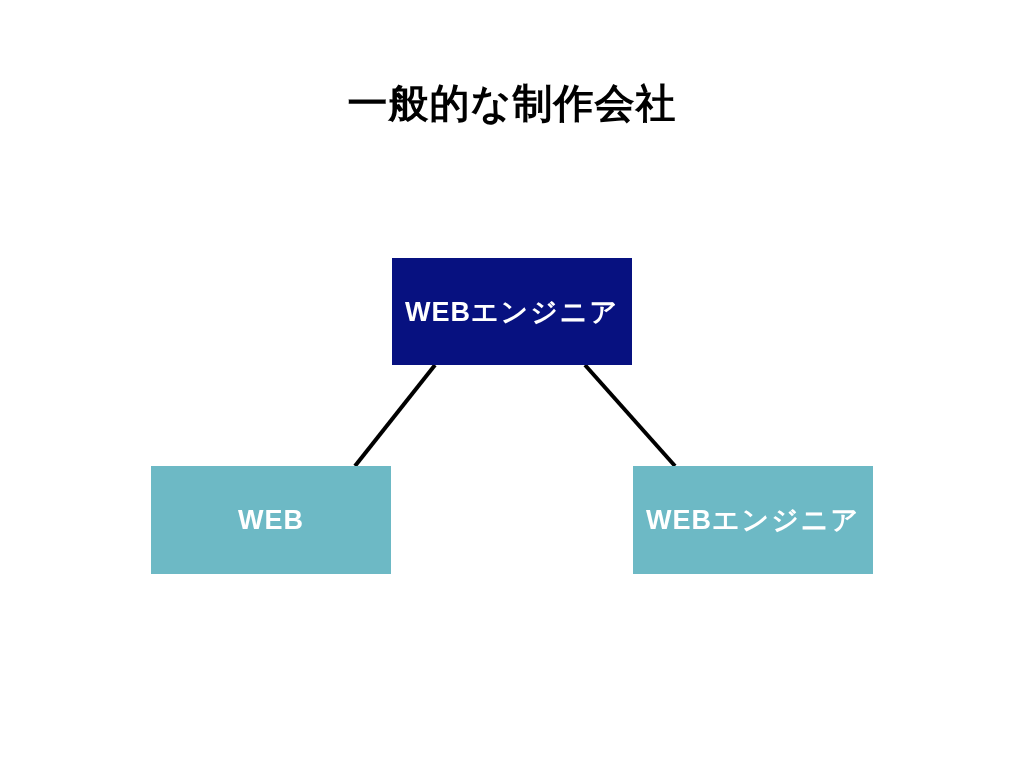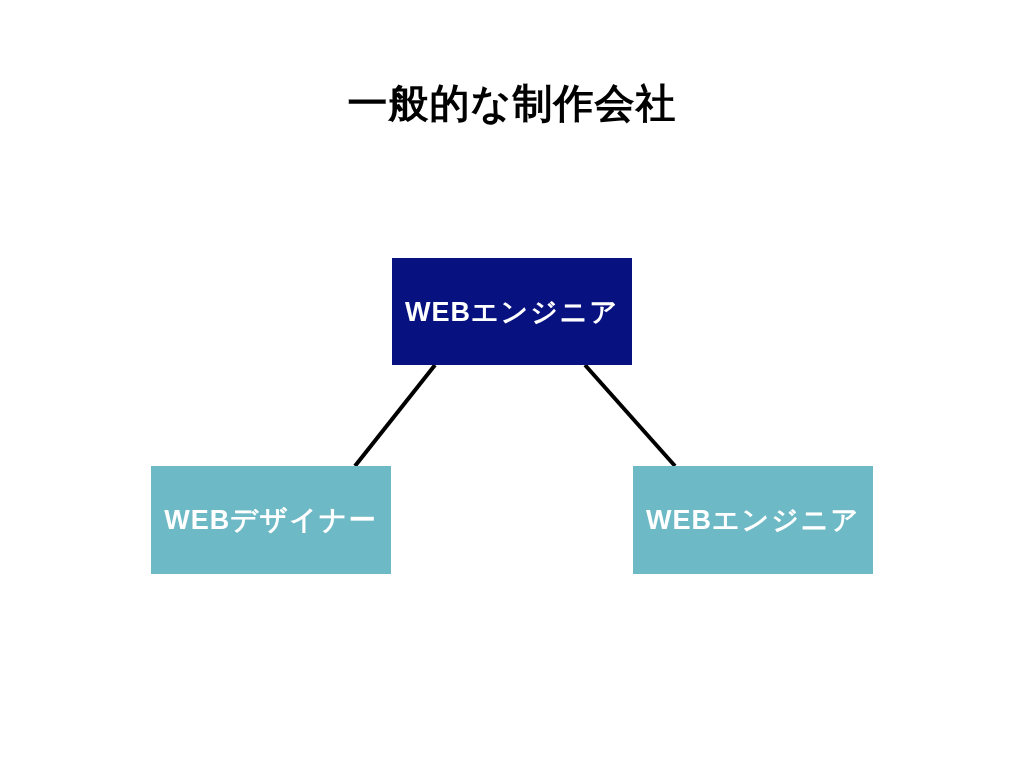--- a/index.html
+++ b/index.html
@@ -82,21 +82,20 @@
     <line x1="585" y1="365" x2="675" y2="466" stroke="#000000" stroke-width="4"></line>
   </svg>
 
   <div class="node node-director">
     <span class="line1">WEB</span>
     <span class="line2">エンジニア</span>
   </div>
 
   <div class="node node-designer">
     <span class="line1">WEB</span>
-    <span class="line2">デザイナー</span>
   </div>
 
   <div class="node node-engineer">
     <span class="line1">WEB</span>
     <span class="line2">エンジニア</span>
   </div>
 
 </div>
 
 </body></html>

